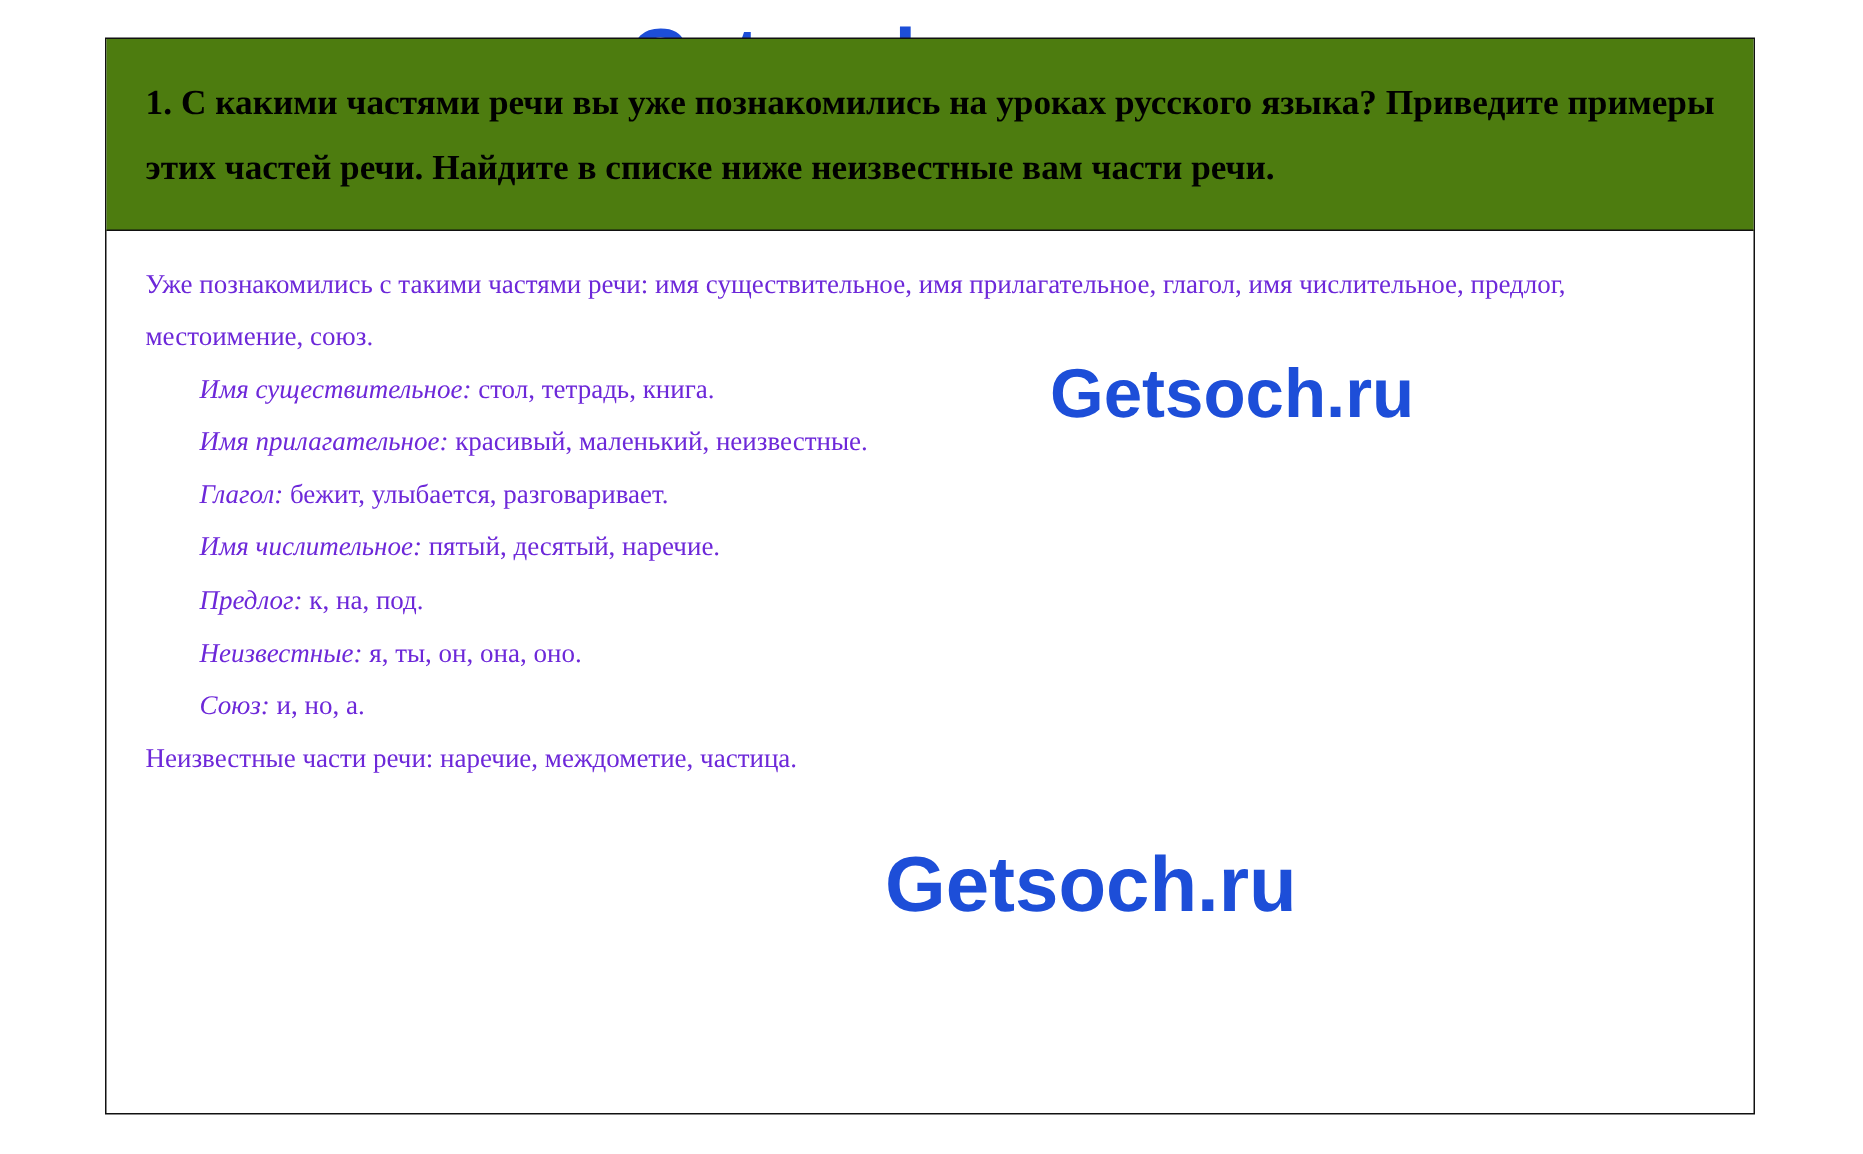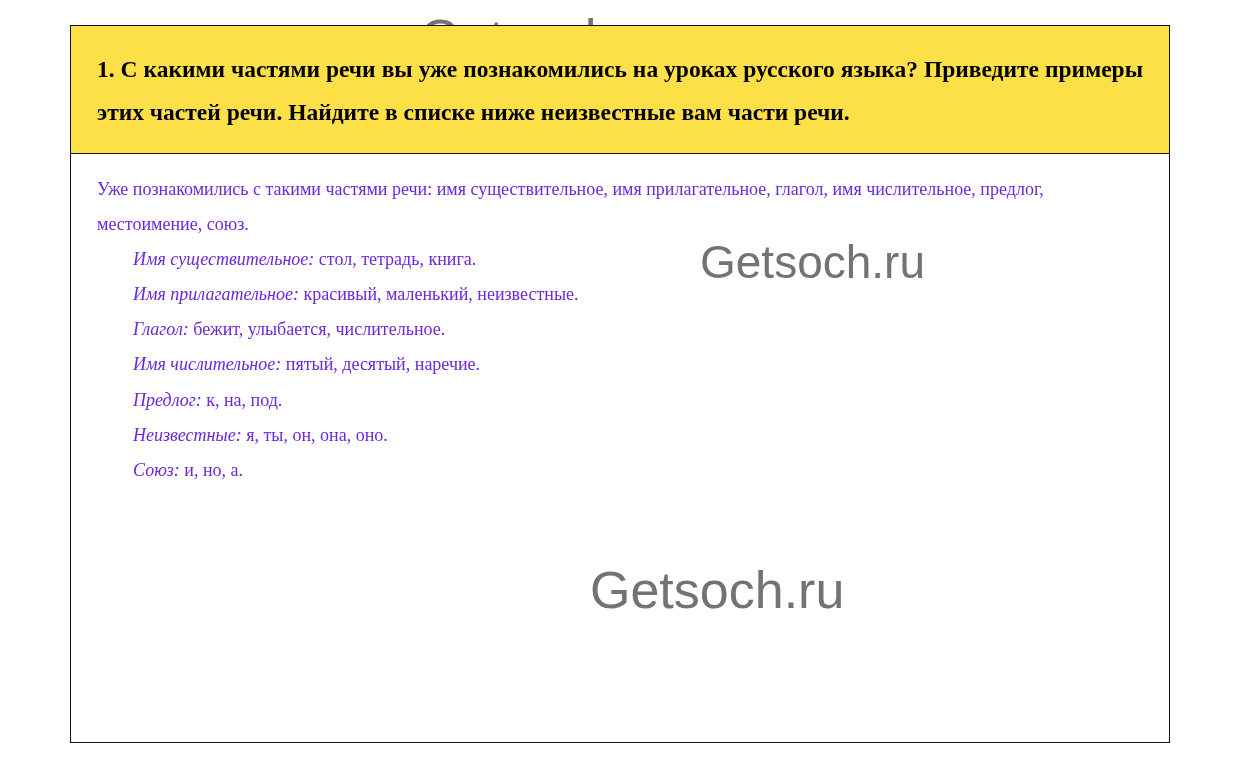--- a/index.html
+++ b/index.html
@@ -11,23 +11,23 @@
     height: 769px;
     background: #ffffff;
     font-family: "Liberation Serif", serif;
     position: relative;
     overflow: hidden;
   }
 
   
   .watermark {
     position: absolute;
-    color: #737373;
+    color: #1d4ed8;
     font-family: "Liberation Sans", sans-serif;
-    font-weight: 400;
+    font-weight: 700;
     white-space: nowrap;
     user-select: none;
     pointer-events: none;
     z-index: 5;
   }
   .wm-1 { left: 420px; top: 8px;  font-size: 52px; }
   .wm-2 { left: 700px; top: 235px; font-size: 46px; }
   .wm-3 { left: 590px; top: 560px; font-size: 52px; }
 
   
@@ -37,21 +37,21 @@
     top: 25px;
     width: 1100px;
     height: 718px;
     border: 1px solid #111111;
     box-sizing: border-box;
     z-index: 10;
     background: transparent;
   }
 
   .task-block {
-    background: #fde047;
+    background: #4d7c0f;
     border-bottom: 1px solid #111111;
     padding: 22px 26px 18px 26px;
     box-sizing: border-box;
   }
   .task-text {
     font-family: "Liberation Serif", serif;
     font-weight: bold;
     font-size: 23.5px;
     line-height: 1.85;
     color: #000000;
@@ -101,34 +101,35 @@
     <p class="answer-line">
       <span class="term">Имя существительное:</span>
       <span>стол, тетрадь, книга.</span>
     </p>
     <p class="answer-line">
       <span class="term">Имя прилагательное:</span>
       <span>красивый, маленький, неизвестные.</span>
     </p>
     <p class="answer-line">
       <span class="term">Глагол:</span>
-      <span>бежит, улыбается, числительное.</span>
+      <span>бежит, улыбается, разговаривает.</span>
     </p>
     <p class="answer-line">
       <span class="term">Имя числительное:</span>
       <span>пятый, десятый, наречие.</span>
     </p>
     <p class="answer-line">
       <span class="term">Предлог:</span>
       <span>к, на, под.</span>
     </p>
     <p class="answer-line">
       <span class="term">Неизвестные:</span>
       <span>я, ты, он, она, оно.</span>
     </p>
     <p class="answer-line">
       <span class="term">Союз:</span>
       <span>и, но, а.</span>
     </p>
 
+    <p class="answer-line">Неизвестные части речи: наречие, междометие, частица.</p>
   </div>
 
 </div>
 
 </body></html>

